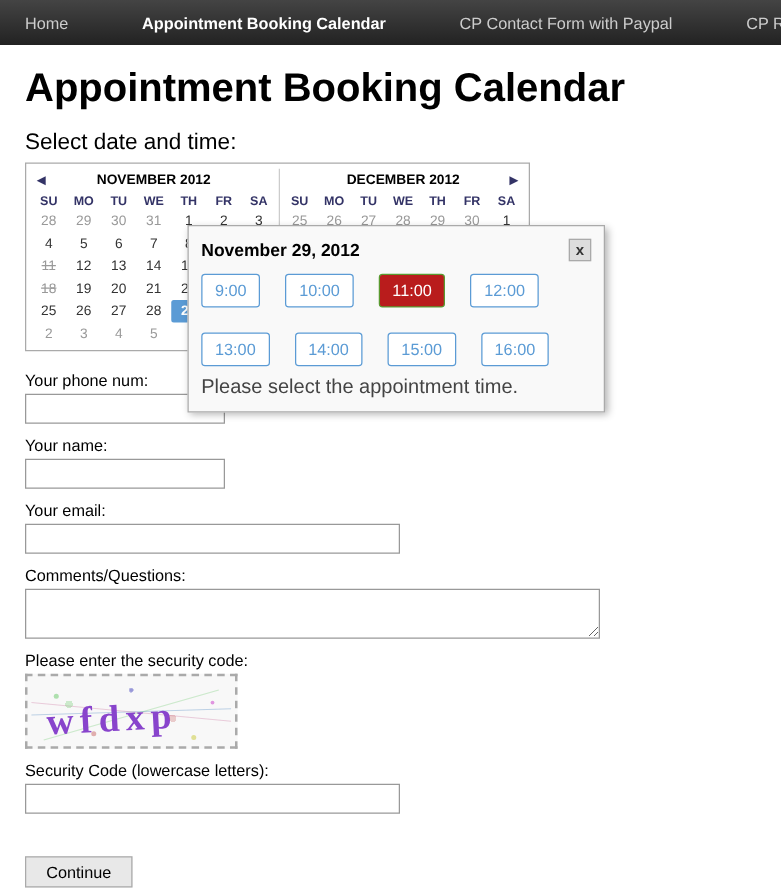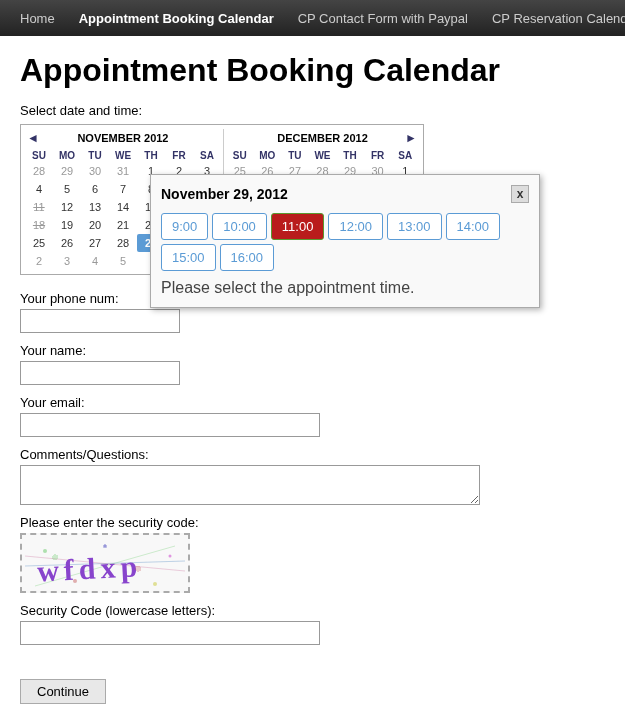--- a/index.html
+++ b/index.html
@@ -12,20 +12,21 @@
     }
 
     
     #navbar {
       background: #2c2c2c;
       background: linear-gradient(to bottom, #444, #222);
       display: flex;
       align-items: center;
       padding: 0 8px;
       height: 36px;
+      gap: 35px;
     }
     .nav-item {
       color: #ccc;
       padding: 8px 12px;
       font-size: 13px;
       cursor: pointer;
       white-space: nowrap;
     }
     .nav-item.active {
       color: #fff;
@@ -38,21 +39,21 @@
     }
 
     h1 {
       font-size: 32px;
       font-weight: bold;
       margin-bottom: 14px;
       color: #000;
     }
 
     .label {
-      font-size: 13px;
+      font-size: 18px;
       margin-bottom: 6px;
       color: #000;
     }
 
     
     .calendar-container {
       position: relative;
       display: inline-block;
     }
 
@@ -128,21 +129,21 @@
     .cal-grid td.strikethrough {
       text-decoration: line-through;
       color: #999;
     }
 
     
     .time-popup {
       position: absolute;
       top: 50px;
       left: 130px;
-      width: 390px;
+      width: 334px;
       background: #f9f9f9;
       border: 1px solid #aaa;
       box-shadow: 2px 2px 6px rgba(0,0,0,0.3);
       z-index: 10;
       padding: 10px;
       font-size: 13px;
     }
 
     .time-popup-header {
       display: flex;
@@ -165,21 +166,21 @@
       text-align: center;
       line-height: 16px;
       font-size: 12px;
       font-weight: bold;
       color: #333;
     }
 
     .time-slots {
       display: flex;
       flex-wrap: wrap;
-      gap: 4px;
+      gap: 20px;
       margin-bottom: 8px;
     }
 
     .time-slot {
       padding: 5px 10px;
       border: 1px solid #5b9bd5;
       border-radius: 3px;
       cursor: pointer;
       font-size: 13px;
       color: #5b9bd5;

